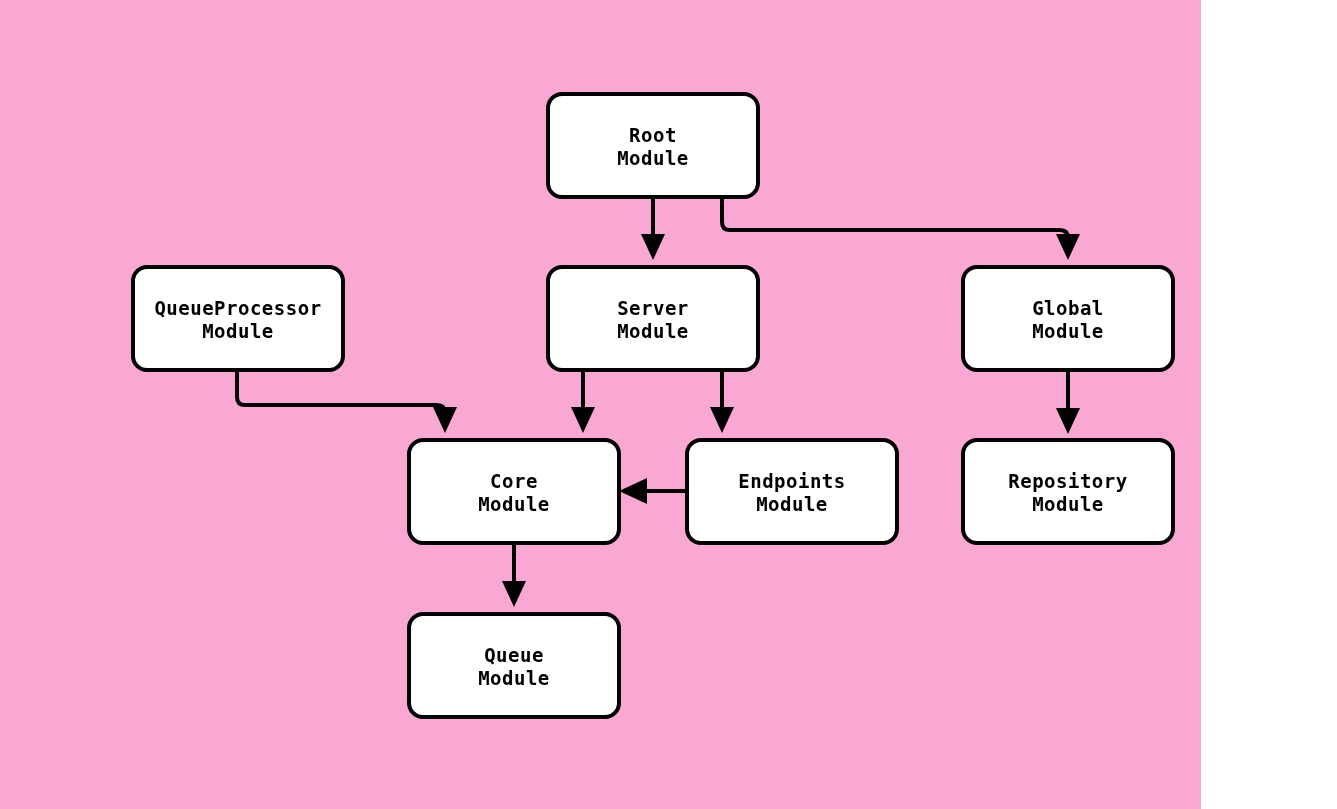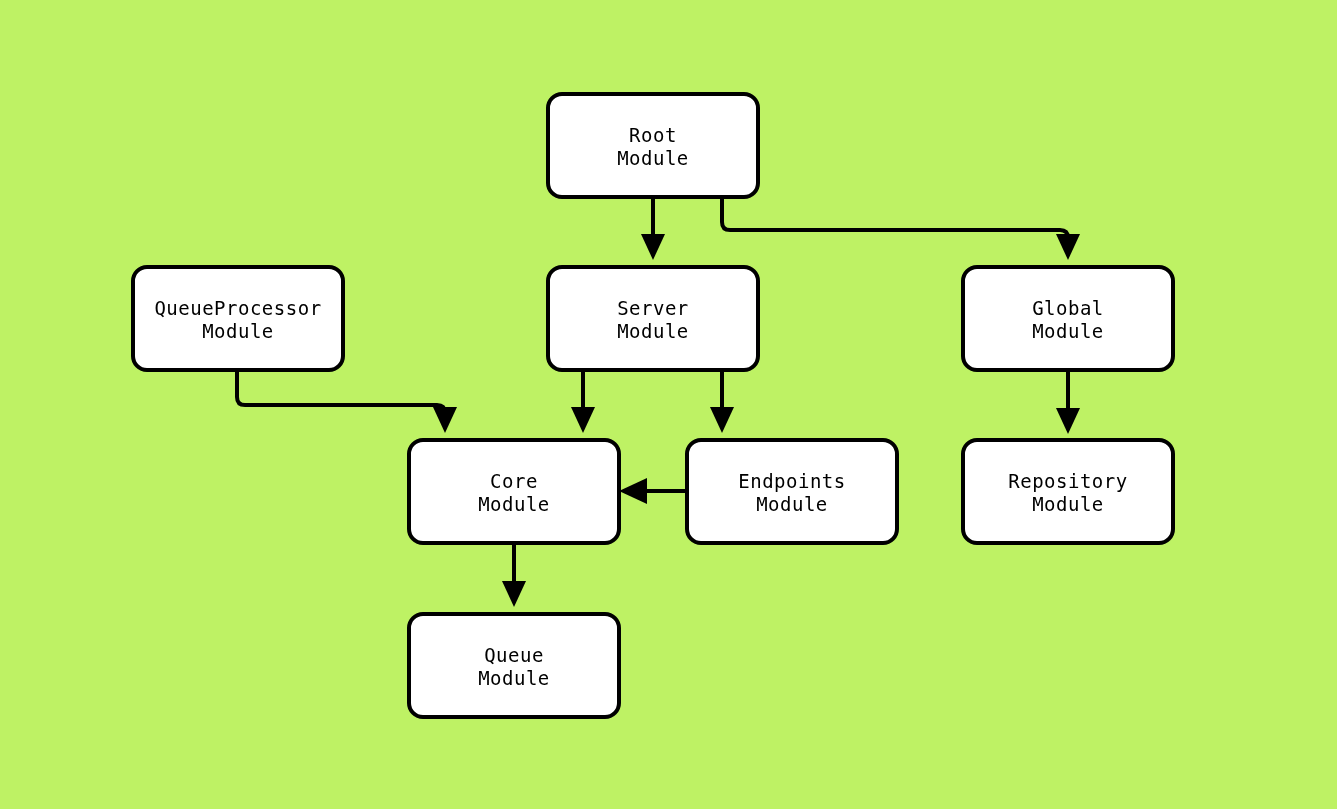--- a/index.html
+++ b/index.html
@@ -2,24 +2,25 @@
 <html><head>
 <meta charset="utf-8">
 <style>
   html, body {
     margin: 0;
     padding: 0;
     background: #ffffff;
   }
   #canvas {
     position: relative;
-    width: 1337px;
+    width: 1201px;
     height: 809px;
-    background: #bef264;
+    background: #f9a8d4;
     overflow: hidden;
+    font-weight: bold;
   }
   #diagram-svg {
     position: absolute;
     left: 0;
     top: 0;
     width: 1337px;
     height: 809px;
   }
   .node-rect {
     fill: #ffffff;

